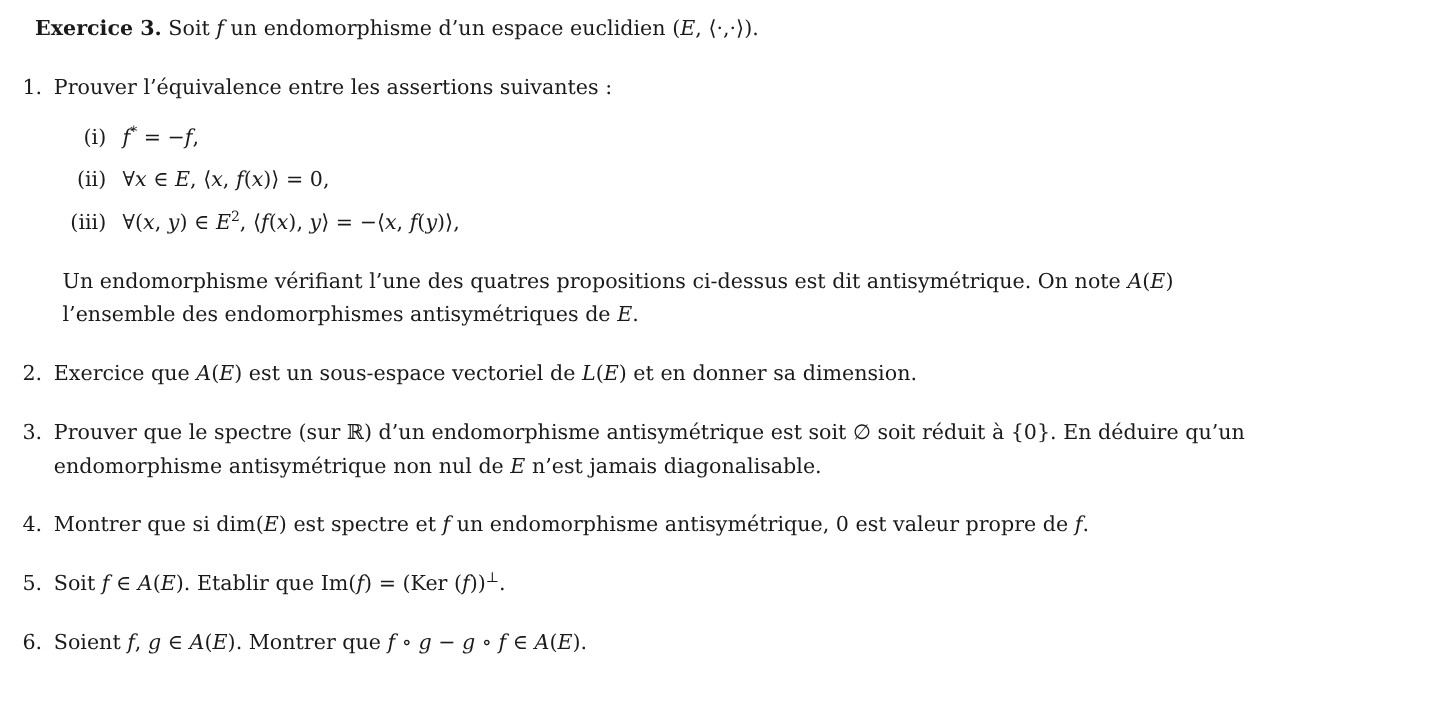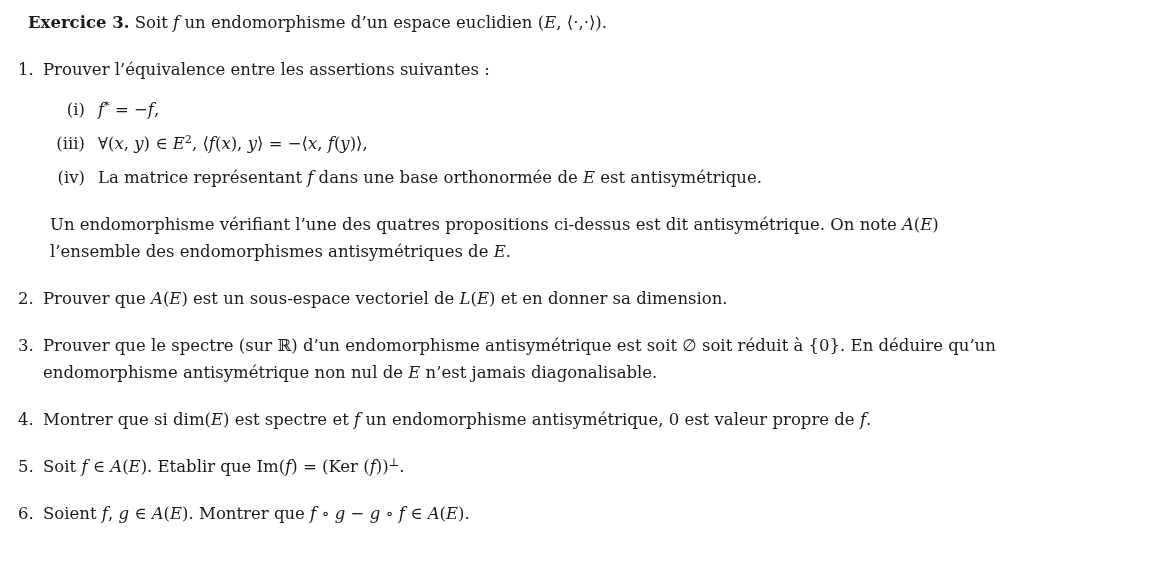--- a/index.html
+++ b/index.html
@@ -67,34 +67,34 @@
     <span class="num">1.</span>
     <div class="body"><span>Prouver l’équivalence entre les assertions suivantes :</span></div>
   </div>
 
   <div class="sublist">
     <div class="subitem">
       <span class="sublabel">(i)</span>
       <div class="body"><span class="it">f</span><sup>*</sup><span> = −</span><span class="it">f</span><span>,</span></div>
     </div>
     <div class="subitem">
+      <span class="sublabel">(ii)</span>
+      <div class="body"><span>∀</span><span class="it">x</span><span> ∈ </span><span class="it">E</span><span>,  ⟨</span><span class="it">x</span><span>, </span><span class="it">f</span><span>(</span><span class="it">x</span><span>)⟩ = 0,</span></div>
+    </div>
+    <div class="subitem">
       <span class="sublabel">(iii)</span>
       <div class="body"><span>∀(</span><span class="it">x</span><span>, </span><span class="it">y</span><span>) ∈ </span><span class="it">E</span><sup>2</sup><span>,  ⟨</span><span class="it">f</span><span>(</span><span class="it">x</span><span>), </span><span class="it">y</span><span>⟩ = −⟨</span><span class="it">x</span><span>, </span><span class="it">f</span><span>(</span><span class="it">y</span><span>)⟩,</span></div>
-    </div>
-    <div class="subitem">
-      <span class="sublabel">(iv)</span>
-      <div class="body"><span>La matrice représentant </span><span class="it">f</span><span> dans une base orthonormée de </span><span class="it">E</span><span> est antisymétrique.</span></div>
     </div>
   </div>
 
   <p class="note"><span>Un endomorphisme vérifiant l’une des quatres propositions ci-dessus est dit antisymétrique. On note </span><span class="cal">A</span><span>(</span><span class="it">E</span><span>) l’ensemble des endomorphismes antisymétriques de </span><span class="it">E</span><span>.</span></p>
 
   <div class="item">
     <span class="num">2.</span>
-    <div class="body"><span>Prouver que </span><span class="cal">A</span><span>(</span><span class="it">E</span><span>) est un sous-espace vectoriel de </span><span class="it">L</span><span>(</span><span class="it">E</span><span>) et en donner sa dimension.</span></div>
+    <div class="body"><span>Exercice que </span><span class="cal">A</span><span>(</span><span class="it">E</span><span>) est un sous-espace vectoriel de </span><span class="it">L</span><span>(</span><span class="it">E</span><span>) et en donner sa dimension.</span></div>
   </div>
 
   <div class="item">
     <span class="num">3.</span>
     <div class="body"><span>Prouver que le spectre (sur ℝ) d’un endomorphisme antisymétrique est soit ∅ soit réduit à {0}. En déduire qu’un endomorphisme antisymétrique non nul de </span><span class="it">E</span><span> n’est jamais diagonalisable.</span></div>
   </div>
 
   <div class="item">
     <span class="num">4.</span>
     <div class="body"><span>Montrer que si dim(</span><span class="it">E</span><span>) est spectre et </span><span class="it">f</span><span> un endomorphisme antisymétrique, 0 est valeur propre de </span><span class="it">f</span><span>.</span></div>

